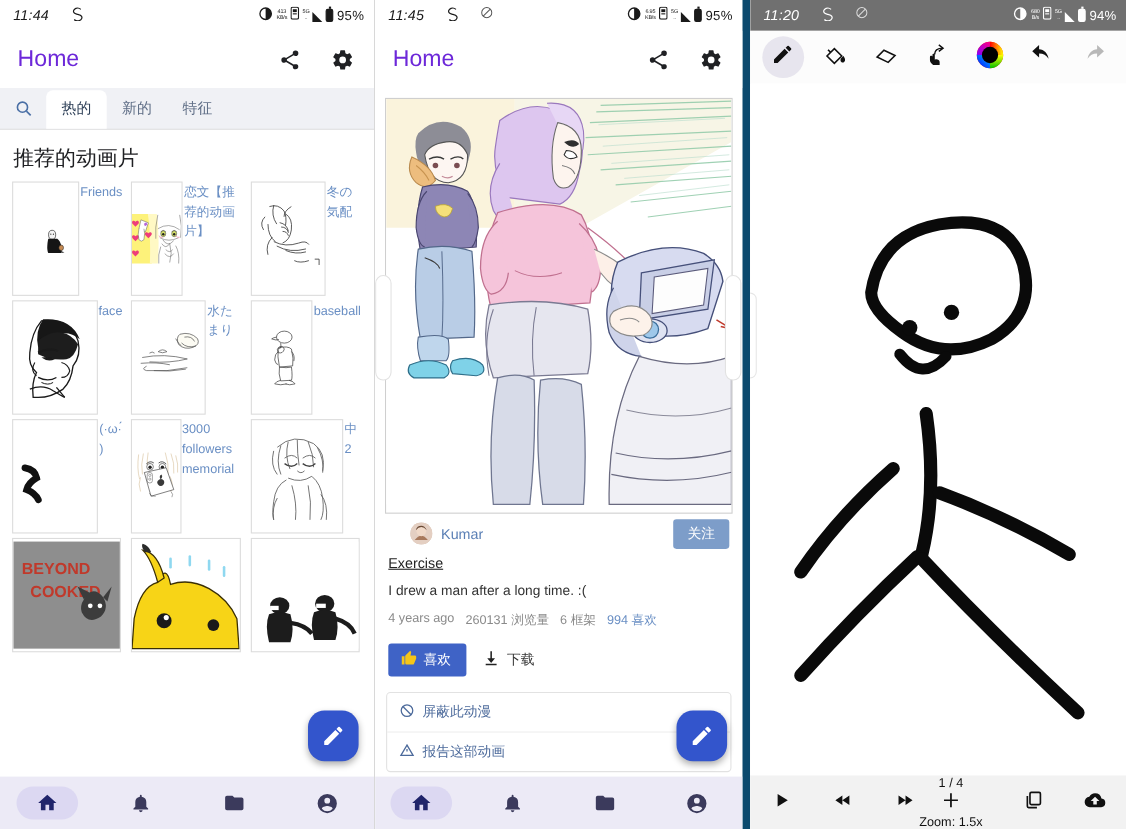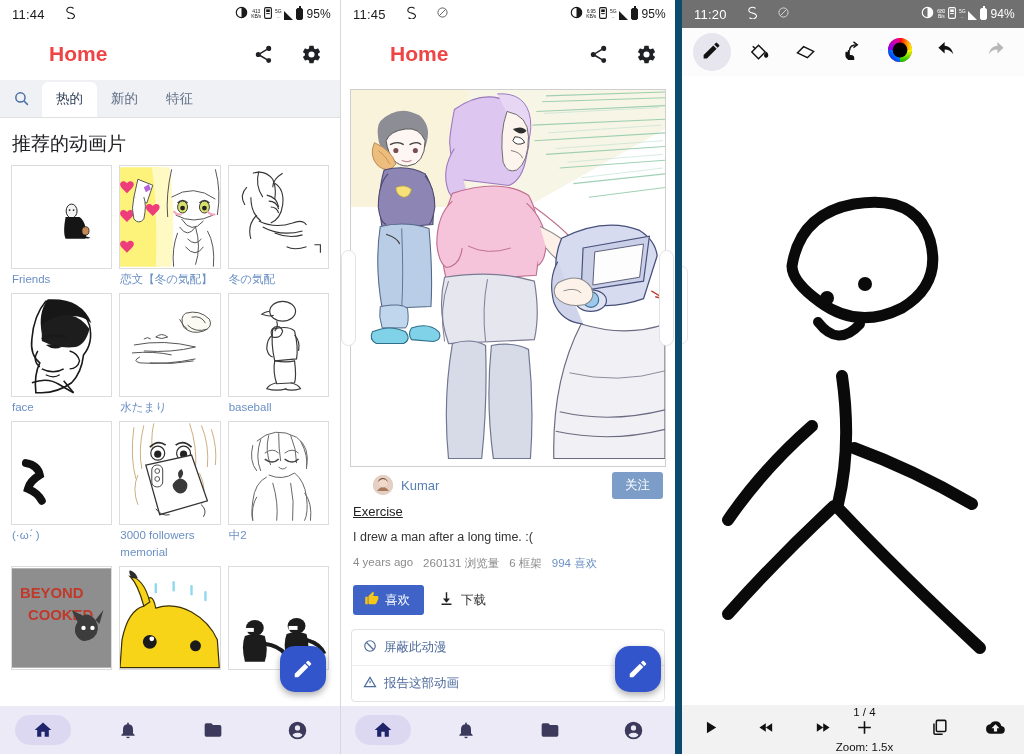--- a/index.html
+++ b/index.html
@@ -13,54 +13,54 @@
   .panel-a { width: 341px; border-right: 1px solid #d8d8d8; }
   .panel-b { width: 341px; border-right: 7px solid #0c4a6e; }
   .panel-c { width: 342px; }
 
   
   .statusbar {
     height: 28px; display: flex; align-items: center; justify-content: space-between;
     padding: 0 9px 0 12px; font-size: 12.5px; color: #1a1a1a; letter-spacing: .2px;
   }
   .statusbar.dark { background: #707070; color: #ffffff; }
-  .sb-left { display: flex; align-items: center; gap: 20px; }
+  .sb-left { display: flex; align-items: flex-start; gap: 20px; font-style: italic; }
   .sb-right { display: flex; align-items: center; gap: 3px; font-size: 11.5px; }
   .sb-time { font-size: 13px; font-weight: 400; }
   .glyph { display: inline-block; line-height: 1; }
   .mini-stack { display: flex; flex-direction: column; align-items: center;
                 font-size: 5px; line-height: 5px; letter-spacing: -.2px; }
   .tri-signal { width: 0; height: 0; border-left: 9px solid currentColor;
                 border-top: 9px solid transparent; transform: translateY(1px); }
   .batt { display: inline-block; width: 7px; height: 12px; border: 1.5px solid currentColor;
           border-radius: 2px; position: relative; background: currentColor; }
   .batt::after { content:""; position:absolute; top:-3px; left:1.5px; width:2px; height:2px; background: currentColor; }
   .pct { font-size: 12px; font-weight: 500; }
 
   
   .appbar { height: 52px; display: flex; align-items: center; padding: 0 16px; background: #fff; }
-  .appbar-title { font-size: 21px; color: #ef4444; font-weight: 700; margin-left: 33px; }
+  .appbar-title { font-size: 21px; color: #6d28d9; font-weight: 400; }
   .appbar-actions { margin-left: auto; display: flex; align-items: center; gap: 22px; }
   .icon-btn { width: 26px; height: 26px; display: flex; align-items: center;
               justify-content: center; color: #202124; cursor: pointer; }
 
   
   .tabstrip { height: 38px; display: flex; align-items: flex-end; background: #f0f1f5;
               border-bottom: 1px solid #e0e0e0; position: relative; }
   .tab-search { width: 42px; height: 38px; display:flex; align-items:center; justify-content:center; color:#4a6fa5; }
   .tab { padding: 8px 14px 9px; font-size: 13.5px; color: #5f6e86; cursor: pointer;
          border-radius: 6px 6px 0 0; }
   .tab.active { background: #ffffff; color: #2c3e56; }
 
   
   .section-title { font-size: 19px; color: #202124; padding: 13px 12px 8px; font-weight: 400; }
 
   
   .grid { display: grid; grid-template-columns: repeat(3, 1fr); gap: 4px 7px; padding: 0 11px; }
-  .cell { display: flex; flex-direction: column; }
+  .cell { display: flex; flex-direction: row; }
   .thumb { width: 100%; height: 104px; border: 1px solid #dcdcdc; background: #fff;
            overflow: hidden; position: relative; }
   .thumb svg { width: 100%; height: 100%; display: block; }
   .cell-label { font-size: 11.5px; color: #6a8fc4; line-height: 1.55; padding: 2px 1px 0; }
 
   
   .fab { position: absolute; width: 46px; height: 46px; border-radius: 15px;
          background: #3355cc; display: flex; align-items: center; justify-content: center;
          box-shadow: 0 3px 7px rgba(0,0,0,.33); cursor: pointer; }
   .fab svg { width: 22px; height: 22px; }
@@ -247,21 +247,21 @@
                 <path d="M80 36 q5-5 10 0"></path>
             </g>
             <ellipse cx="63" cy="40" rx="5" ry="6" fill="#d6e26a" stroke="#3a3a3a" stroke-width="1"></ellipse>
             <ellipse cx="85" cy="40" rx="5" ry="6" fill="#d6e26a" stroke="#3a3a3a" stroke-width="1"></ellipse>
             <circle cx="63" cy="41" r="2.4" fill="#222"></circle>
               <circle cx="85" cy="41" r="2.4" fill="#222"></circle>
             <path d="M54 44 q4 5 8 3" stroke="#f4a6bc" stroke-width="2" fill="none"></path>
             <path d="M88 44 q4 5 8 3" stroke="#f4a6bc" stroke-width="2" fill="none"></path>
           </svg>
         </div>
-        <div class="cell-label">恋文【冬の気配】</div>
+        <div class="cell-label">恋文【推荐的动画片】</div>
       </div>
 
       <div class="cell">
         <div class="thumb">
           <svg viewBox="0 0 100 100" fill="none" stroke="#333" stroke-width="1.1">
             <path d="M24 6 q12 -4 20 6 q4 8 2 20"></path>
             <path d="M30 4 q-4 14 4 26"></path>
             <path d="M46 16 q10 6 8 22 q-2 14 -12 18"></path>
             <path d="M38 28 q10 2 12 12"></path>
             <path d="M40 34 q8 0 10 8"></path>

